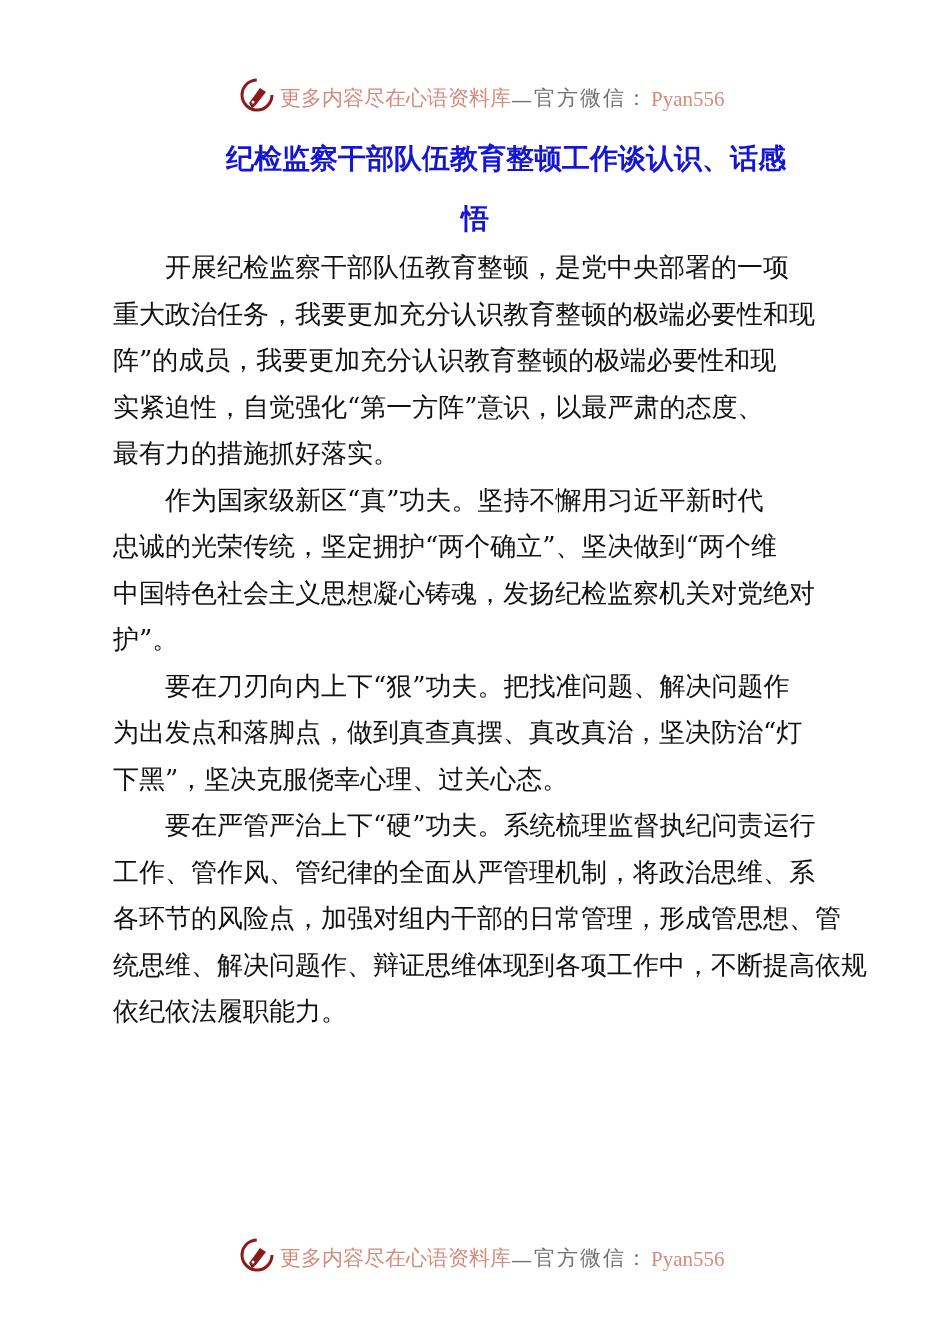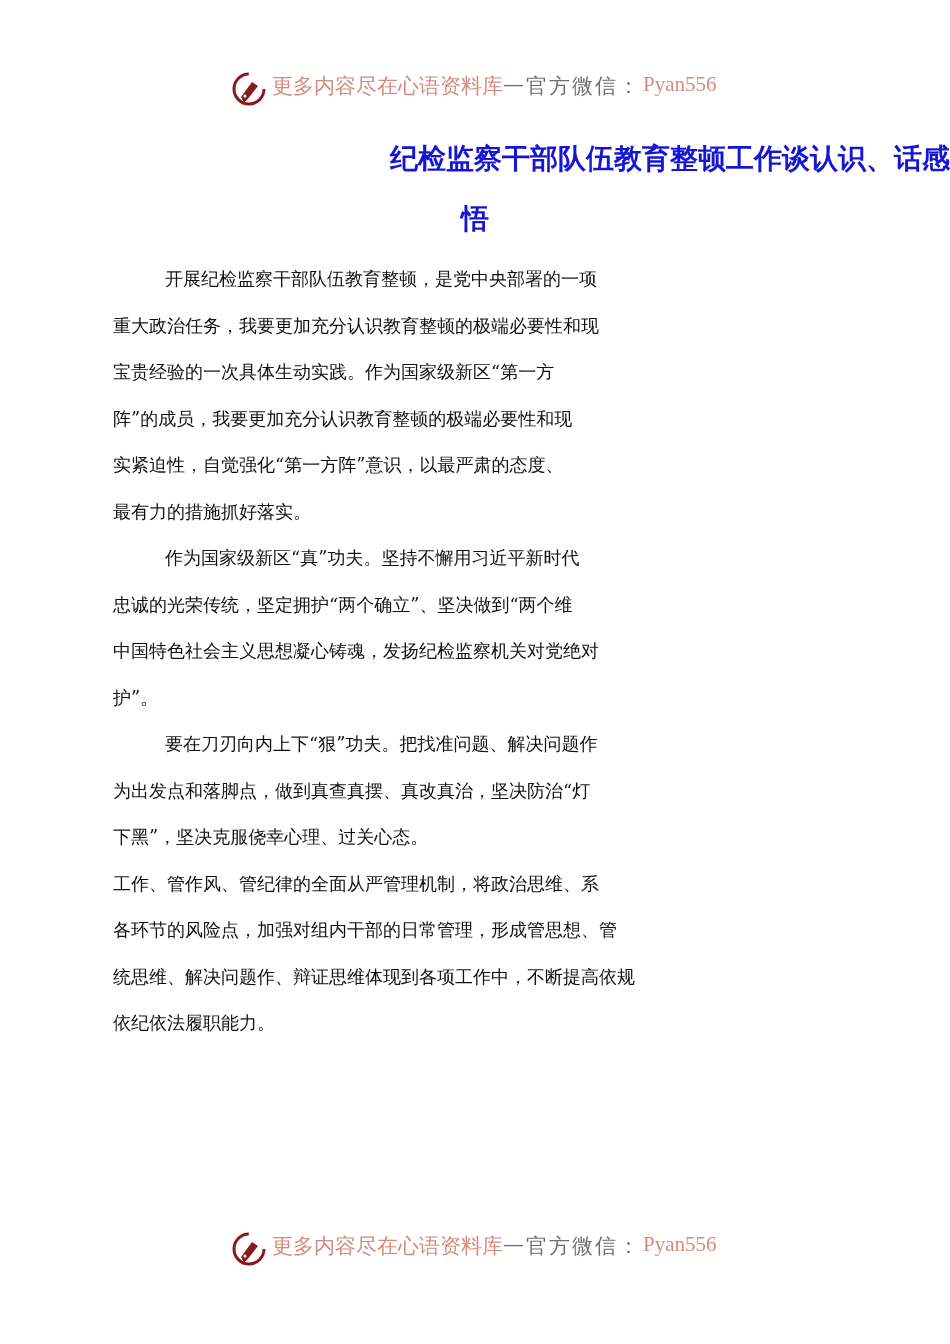--- a/index.html
+++ b/index.html
@@ -1,30 +1,30 @@
 <!DOCTYPE html>
 <html><head>
   <meta charset="utf-8">
   <style>
     html, body { margin: 0; padding: 0; background: #ffffff; }
     body { width: 950px; height: 1344px; position: relative; overflow: hidden; font-family: "DejaVu Serif", "Liberation Serif", serif; }
 
-    .banner { position: absolute; left: 232px; height: 40px; display: flex; align-items: flex-start; white-space: nowrap; }
+    .banner { position: absolute; left: 240px; height: 40px; display: flex; align-items: flex-end; white-space: nowrap; }
     .banner.top { top: 72px; }
     .banner.bottom { top: 1232px; }
     .banner .logo { width: 34px; height: 34px; margin-right: 6px; }
     .banner .b-red { color: #d48a7c; font-size: 21px; font-family: "DejaVu Serif", serif; letter-spacing: 0px; }
     .banner .b-gray { color: #707070; font-size: 21px; font-family: "DejaVu Serif", serif; letter-spacing: 2px; }
     .banner .b-id { color: #d48a7c; font-size: 21px; font-family: Liberation Serif, serif; margin-left: 2px; }
 
     .title { position: absolute; left: 0; right: 0; text-align: center; color: #1515d6; font-weight: bold; font-family: "DejaVu Sans", sans-serif; font-size: 28px; }
-    .title.l1 { top: 140px; left: 226px; text-align: right; }
+    .title.l1 { top: 140px; left: 226px; text-align: left; }
     .title.l2 { top: 200px; }
 
-    .body-text { position: absolute; left: 113px; width: 740px; top: 256px; color: #111111; font-size: 18px; line-height: 46.5px; }
+    .body-text { position: absolute; left: 113px; width: 740px; top: 244px; color: #111111; font-size: 26px; line-height: 46.5px; }
     .para { margin: 0; text-indent: 52px; text-align: justify; }
     .line { display: block; white-space: nowrap; }
   </style>
 </head>
 <body>
 
 <div class="banner top">
   <svg class="logo" viewBox="0 0 34 34">
     <circle cx="17" cy="17" r="15" fill="none" stroke="#8b1a1a" stroke-width="3" stroke-dasharray="70 24"></circle>
     <path d="M9 25 L20 10 L26 14 L15 28 Z" fill="#8b1a1a"></path>
@@ -37,37 +37,37 @@
   <span class="b-id">Pyan556</span>
 </div>
 
 <div class="title l1">纪检监察干部队伍教育整顿工作谈认识、话感</div>
 <div class="title l2">悟</div>
 
 <div class="body-text">
   <p class="para">
     <span class="line">开展纪检监察干部队伍教育整顿，是党中央部署的一项</span>
     <span class="line" style="margin-left:-52px">重大政治任务，我要更加充分认识教育整顿的极端必要性和现</span>
-    <span class="line" style="margin-left:-52px">宝贵经验的一次具体生动实践。作为国家级新区“第一方</span>
     <span class="line" style="margin-left:-52px">阵”的成员，我要更加充分认识教育整顿的极端必要性和现</span>
     <span class="line" style="margin-left:-52px">实紧迫性，自觉强化“第一方阵”意识，以最严肃的态度、</span>
     <span class="line" style="margin-left:-52px">最有力的措施抓好落实。</span>
   </p>
   <p class="para">
     <span class="line">作为国家级新区“真”功夫。坚持不懈用习近平新时代</span>
     <span class="line" style="margin-left:-52px">忠诚的光荣传统，坚定拥护“两个确立”、坚决做到“两个维</span>
     <span class="line" style="margin-left:-52px">中国特色社会主义思想凝心铸魂，发扬纪检监察机关对党绝对</span>
     <span class="line" style="margin-left:-52px">护”。</span>
   </p>
   <p class="para">
     <span class="line">要在刀刃向内上下“狠”功夫。把找准问题、解决问题作</span>
     <span class="line" style="margin-left:-52px">为出发点和落脚点，做到真查真摆、真改真治，坚决防治“灯</span>
     <span class="line" style="margin-left:-52px">下黑”，坚决克服侥幸心理、过关心态。</span>
   </p>
   <p class="para">
+    <span class="line">要在严管严治上下“硬”功夫。系统梳理监督执纪问责运行</span>
     <span class="line" style="margin-left:-52px">工作、管作风、管纪律的全面从严管理机制，将政治思维、系</span>
     <span class="line" style="margin-left:-52px">各环节的风险点，加强对组内干部的日常管理，形成管思想、管</span>
     <span class="line" style="margin-left:-52px">统思维、解决问题作、辩证思维体现到各项工作中，不断提高依规</span>
     <span class="line" style="margin-left:-52px">依纪依法履职能力。</span>
   </p>
 </div>
 
 <div class="banner bottom">
   <svg class="logo" viewBox="0 0 34 34">
     <circle cx="17" cy="17" r="15" fill="none" stroke="#8b1a1a" stroke-width="3" stroke-dasharray="70 24"></circle>

